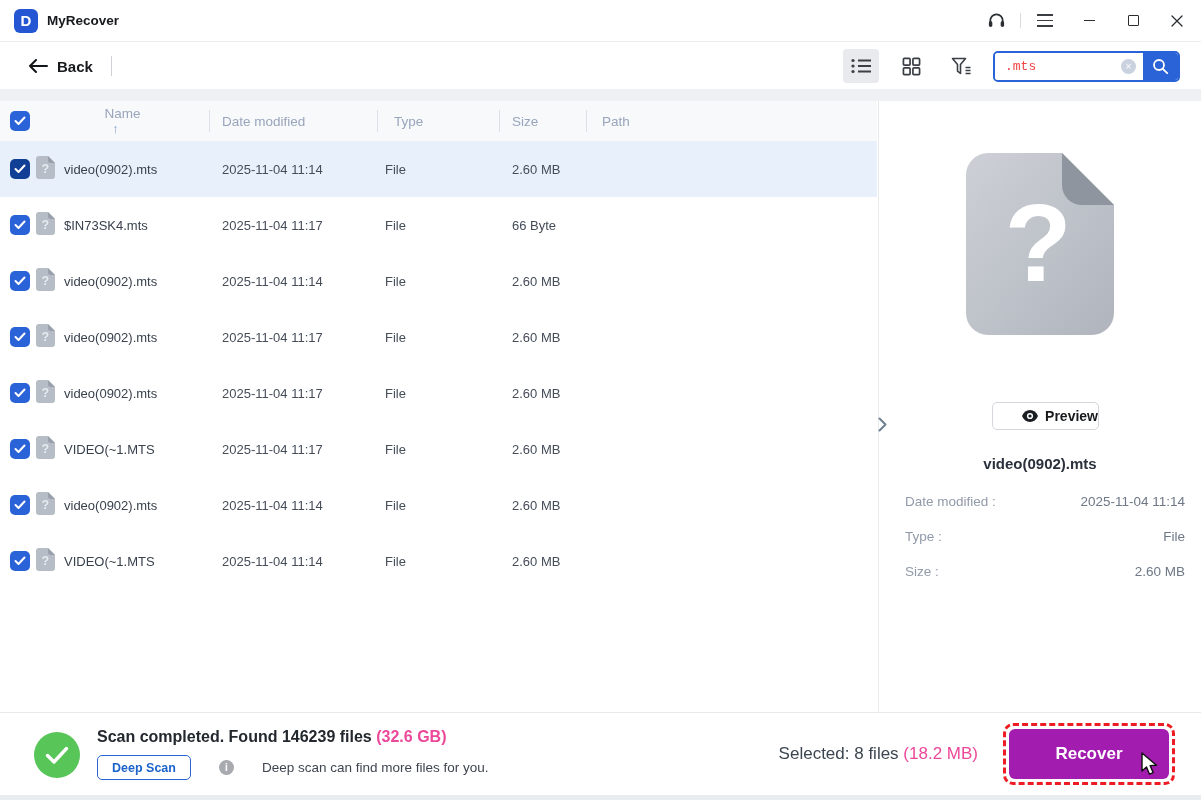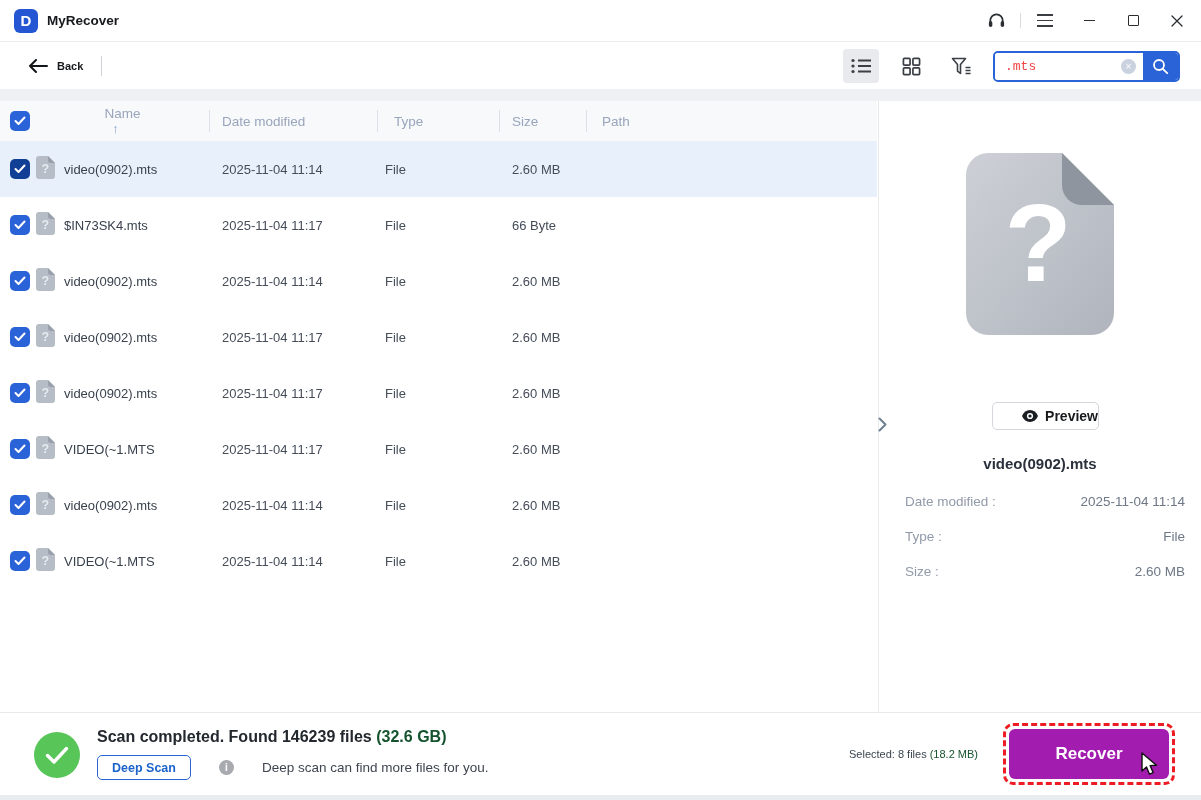--- a/index.html
+++ b/index.html
@@ -21,21 +21,21 @@
   .menu-bars { display:flex; flex-direction:column; gap:3.5px; }
   .menu-bars i { display:block; width:16px; height:1.8px; background:#3a3d41; }
   .min-glyph { width:11px; height:1.4px; background:#2b2e31; }
   .max-glyph { width:11px; height:11px; border:1.4px solid #2b2e31; border-radius:1px; }
   .tb-gap { width:12px; }
 
   
   .toolbar { position:absolute; top:43px; left:0; width:100%; height:46px; background:#fff;
              display:flex; align-items:center; }
   .back { display:flex; align-items:center; gap:9px; margin-left:28px; cursor:default; }
-  .back-label { font-size:11px; font-weight:600; color:#17191c; }
+  .back-label { font-size:15px; font-weight:600; color:#17191c; }
   .back-divider { width:1px; height:20px; background:#ced2d7; margin-left:18px; }
   .toolbar-right { margin-left:auto; margin-right:21px; display:flex; align-items:center; gap:14px; }
   .view-btn { width:36px; height:34px; border:none; background:transparent; border-radius:4px;
               display:flex; align-items:center; justify-content:center; }
   .view-btn.active { background:#e8eaed; }
   .search-box { display:flex; align-items:stretch; height:31px; border:2px solid #2a63d8;
                 border-radius:5px; overflow:hidden; background:#fff; }
   .search-input-wrap { position:relative; width:148px; display:flex; align-items:center; }
   .search-input { border:none; outline:none; width:100%; height:100%; padding:0 26px 0 10px;
                   font-size:13px; color:#ef4444; font-family:Liberation Mono, monospace; }
@@ -90,30 +90,30 @@
   .detail-label { font-size:13.5px; color:#919aa9; }
   .detail-value { margin-left:auto; font-size:13.5px; color:#6e7887; }
 
   
   .footer { position:absolute; top:712px; left:0; width:100%; height:83px; background:#fff;
             border-top:1px solid #e7e9ec; }
   .success-circle { position:absolute; left:34px; top:19px; width:46px; height:46px; border-radius:50%;
                     background:#57c558; display:flex; align-items:center; justify-content:center; }
   .footer-status { position:absolute; left:97px; top:15px; }
   .status-line { font-size:16px; font-weight:700; color:#23272e; }
-  .blue-text { color:#14532d; }
+  .blue-text { color:#ec4899; }
   .status-sub { margin-top:9px; display:flex; align-items:center; gap:28px; }
   .deep-scan { height:25px; padding:0 14px; background:#fff; border:1px solid #2a63d8; border-radius:5px;
                color:#1b63cb; font-size:12.5px; font-weight:700; font-family:"Liberation Sans",sans-serif; }
   .info-icon { width:15px; height:15px; border-radius:50%; background:#a7abb0; color:#fff;
                font-size:10px; font-weight:700; font-style:normal; line-height:15px; text-align:center; }
   .hint { font-size:13.5px; color:#3f4550; }
   .footer-right { position:absolute; right:26px; top:0; height:100%; display:flex;
                   align-items:center; gap:25px; }
-  .selected-text { font-size:11px; color:#3c4650; }
+  .selected-text { font-size:17px; color:#3c4650; }
   .recover-wrap { border:3px dashed #ed1c24; border-radius:10px; padding:3px; }
   .recover-btn { width:160px; height:50px; background:#a21caf; border:none; border-radius:6px;
                  color:#fff; font-size:17px; font-weight:700; font-family:"Liberation Sans",sans-serif; }
   .bottom-strip { position:absolute; top:795px; left:0; width:100%; height:5px; background:#e9ecef; }
   .mouse-cursor { position:absolute; left:1138px; top:752px; z-index:10; }
 </style>
 </head>
 <body>
 
 <div class="app">

